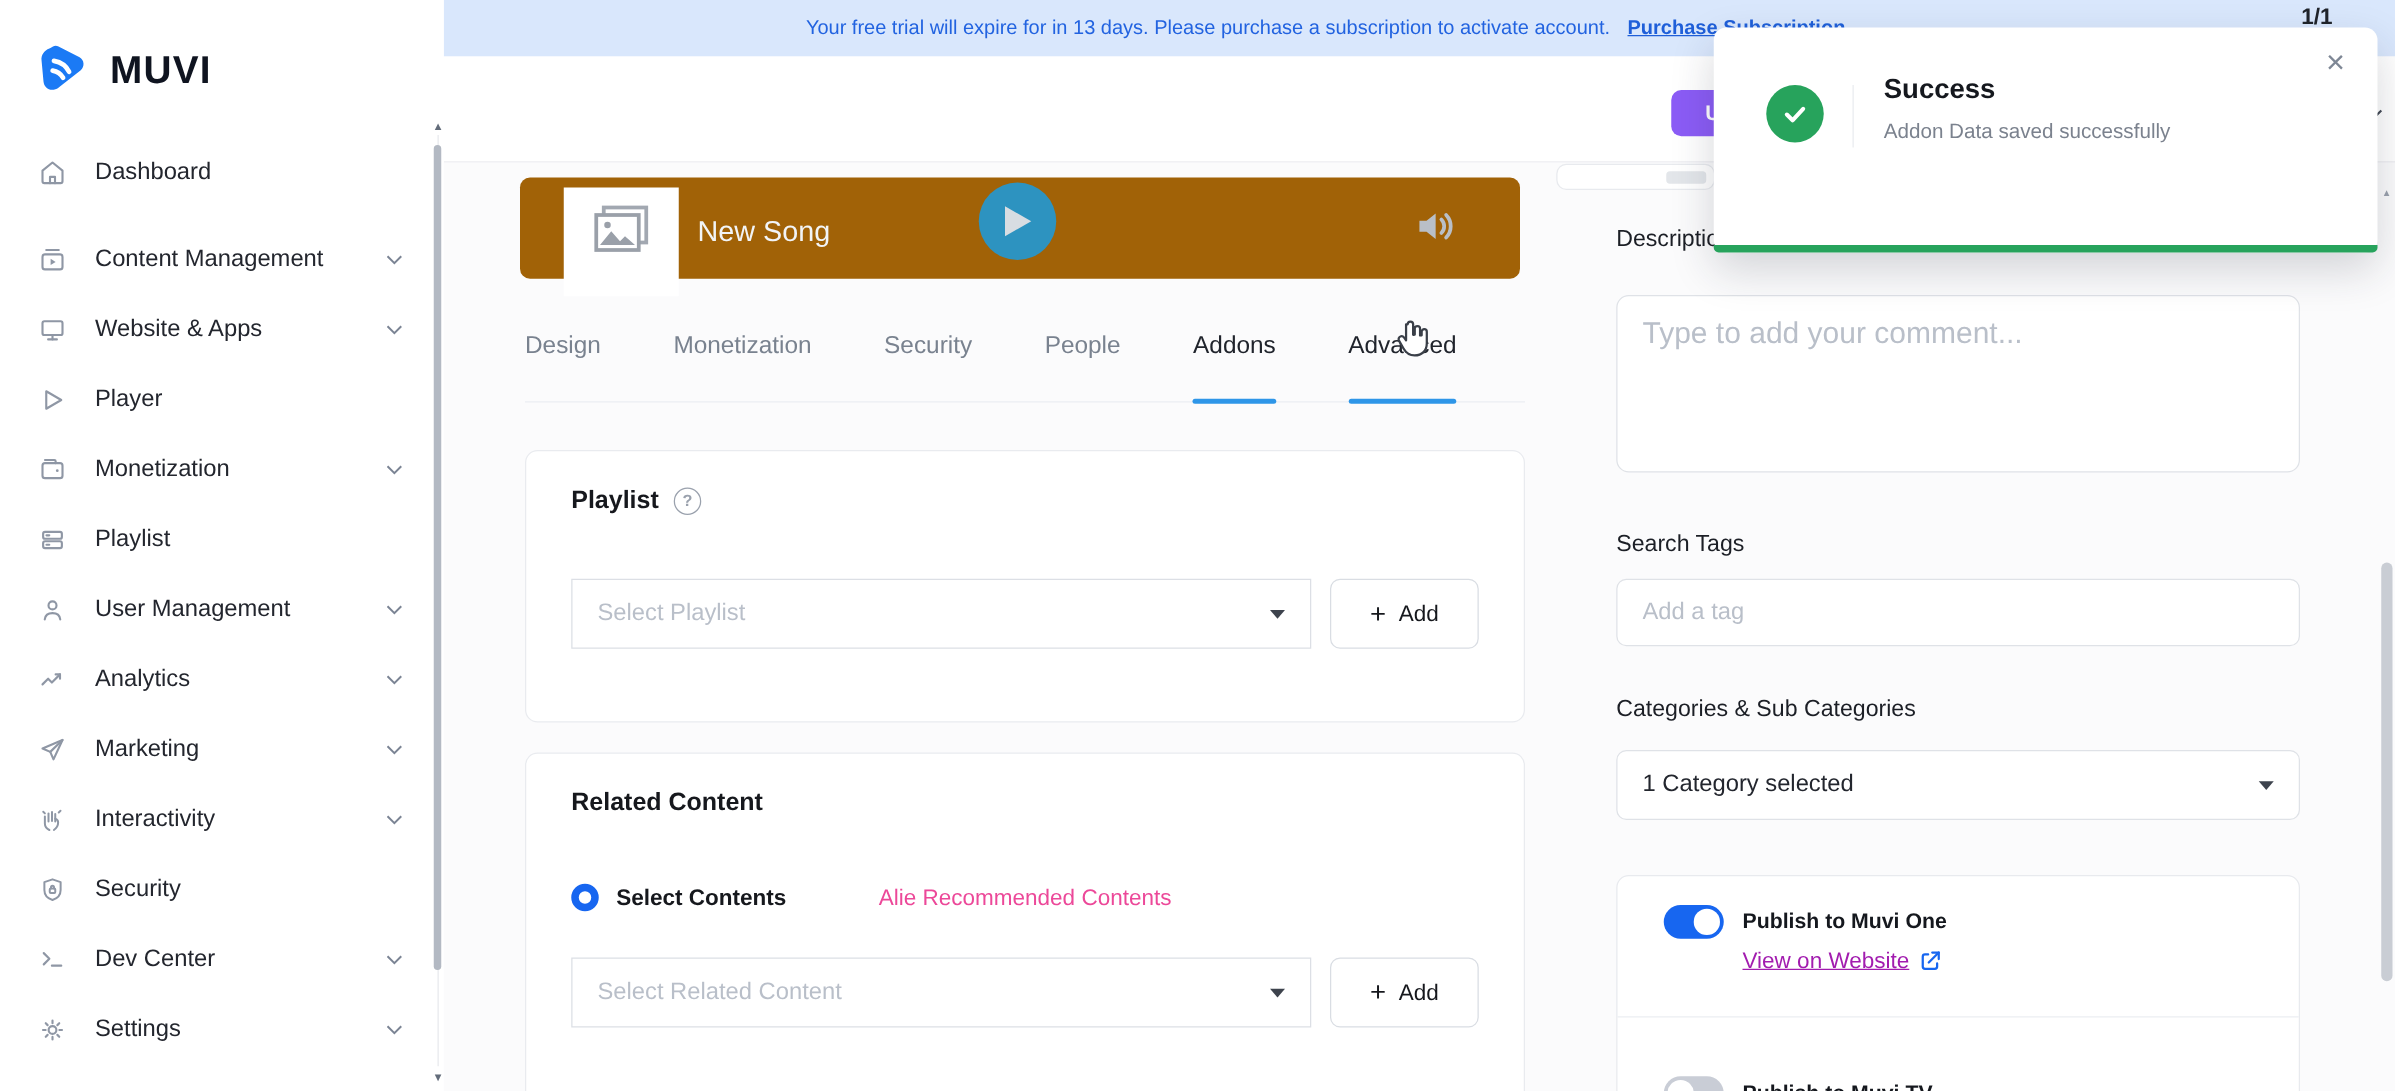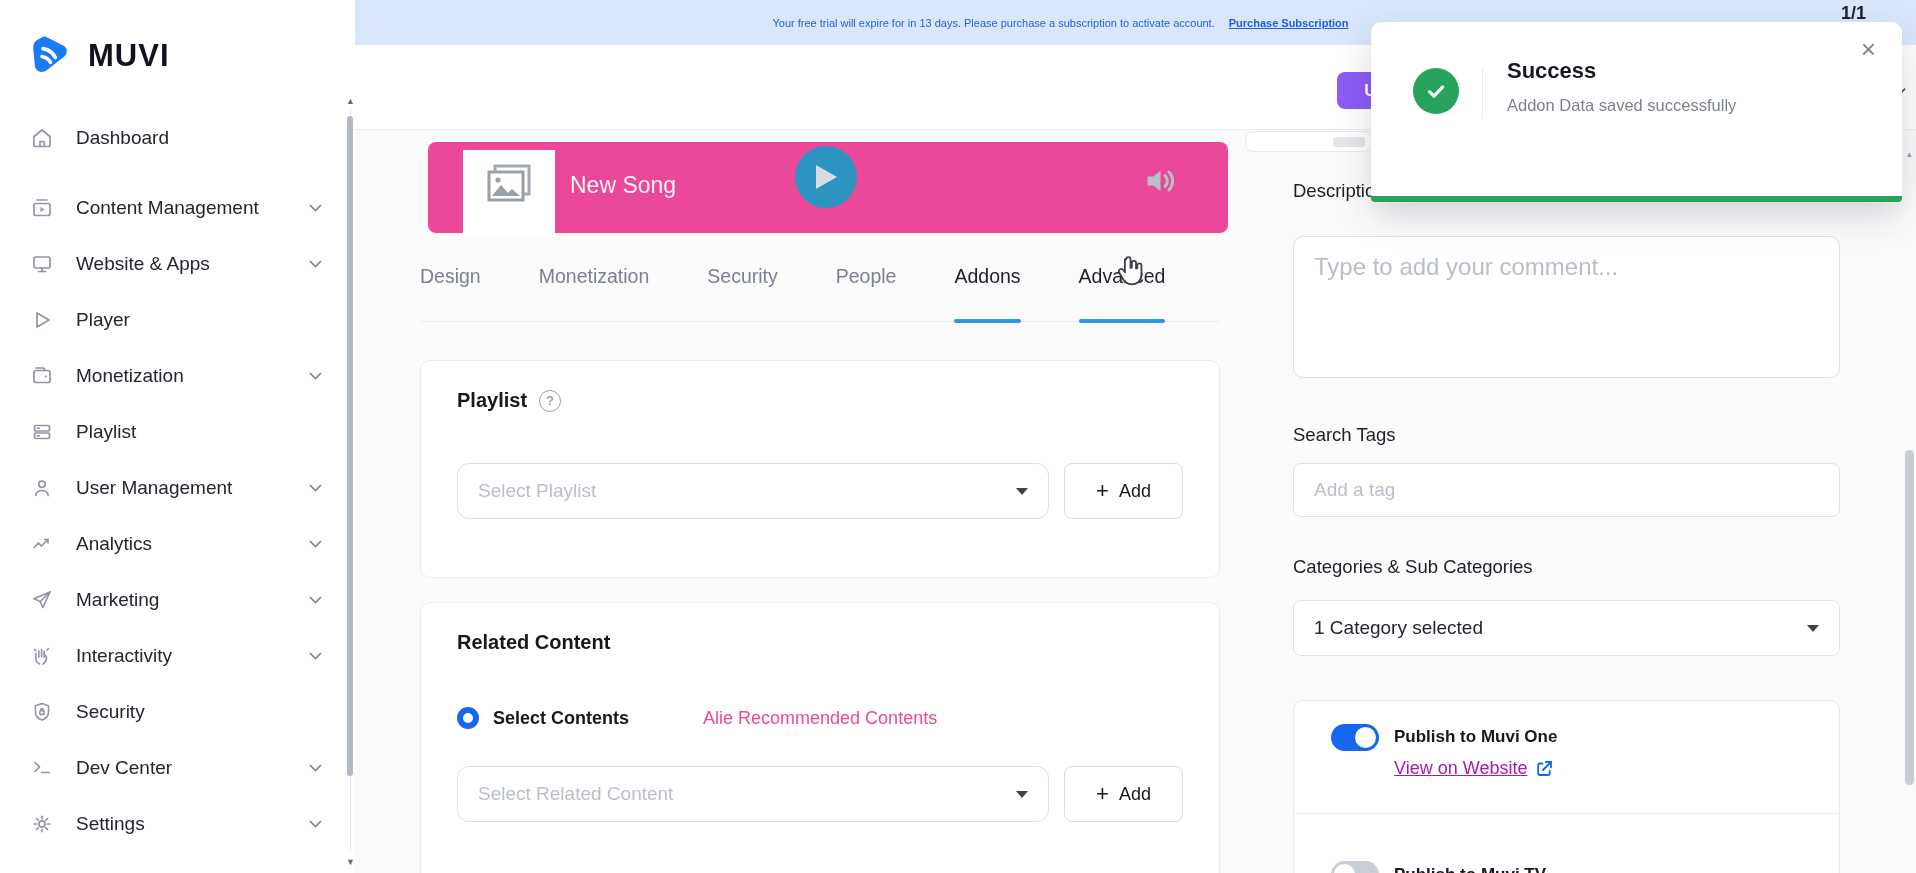--- a/index.html
+++ b/index.html
@@ -2,21 +2,21 @@
 <html><head>
 <meta charset="utf-8">
 <style>
   * { margin:0; padding:0; box-sizing:border-box; }
   html,body { width:1916px; height:873px; overflow:hidden; font-family:"Liberation Sans", sans-serif; background:#fff; }
   #app { position:relative; width:1916px; height:873px; overflow:hidden; background:#fbfbfc; }
 
   
   .banner { position:absolute; left:355px; top:0; right:0; height:45px; background:#d9e7fc;
     display:flex; align-items:center; justify-content:center; gap:14px; padding-right:150px;
-    font-size:11px; color:#2263e0; z-index:4; }
+    font-size:16px; color:#2263e0; z-index:4; }
   .banner a { color:#1f5fd9; font-weight:700; text-decoration:underline; cursor:pointer; }
   .page-counter { position:absolute; left:1841px; top:3px; font-size:18px; font-weight:700; color:#20242b; z-index:6; }
 
   
   .sidebar { position:absolute; left:0; top:0; width:355px; height:873px; background:#fff; z-index:5; }
   .logo { position:absolute; left:28px; top:33px; display:flex; align-items:center; gap:14px; }
   .logo .brand-text { font-size:31px; font-weight:800; letter-spacing:1px; color:#0f1420; }
   .nav { position:absolute; left:0; top:110px; width:344px; }
   .nav-item { display:flex; align-items:center; gap:22px; height:56px; padding:0 22px 0 30px;
     font-size:19px; color:#23262e; cursor:pointer; }
@@ -32,40 +32,40 @@
   
   .header { position:absolute; left:355px; top:45px; right:0; height:85px; background:#fff; border-bottom:1px solid #ededf1; z-index:3; }
   .update-btn { position:absolute; left:1337px; top:72px; width:112px; height:37px; background:#8b5cf6; border:none;
     border-radius:8px; color:#fff; font-size:17px; font-weight:600; font-family:"Liberation Sans",sans-serif; cursor:pointer; z-index:10; }
   .header-caret { position:absolute; left:1893px; top:74px; font-size:20px; color:#434a55; z-index:10; cursor:pointer; }
   .panel-fragment { position:absolute; left:1245px; top:131px; width:127px; height:21px; background:#fff;
     border:1px solid #e8eaee; border-radius:8px; z-index:11; }
   .panel-fragment .chip { position:absolute; right:6px; top:5px; width:32px; height:10px; background:#e3e6ea; border-radius:3px; }
 
   
-  .player { position:absolute; left:428px; top:142px; width:800px; height:91px; background:#ec4899; border-radius:8px; z-index:2; }
+  .player { position:absolute; left:416px; top:142px; width:800px; height:81px; background:#a16207; border-radius:8px; z-index:2; }
   .thumb { position:absolute; left:35px; top:8px; width:92px; height:87px; background:#fff; display:flex; align-items:flex-start; justify-content:center; padding-top:10px; }
   .player-title { position:absolute; left:142px; top:30px; color:#f2f4f6; font-size:23px; }
   .play-btn { position:absolute; left:367px; top:4px; width:62px; height:62px; border-radius:50%; background:#2d93c0;
     display:flex; align-items:center; justify-content:center; cursor:pointer; }
   .volume { position:absolute; right:48px; top:20px; cursor:pointer; }
 
   
   .tabs { position:absolute; left:420px; top:265px; width:800px; display:flex; gap:58px; border-bottom:1px solid #eceef2; z-index:2; }
   .tab { position:relative; font-size:19.5px; color:#79828f; padding-bottom:33px; cursor:pointer; white-space:nowrap;text-align:center; }
   .tab.active { color:#20242c; }
   .tab.active::after { content:""; position:absolute; left:0; right:0; bottom:-2px; height:4px; border-radius:3px; background:#2e96e8; }
   .cursor-gfx { position:absolute; left:1112px; top:254px; z-index:30; pointer-events:none; }
 
   
   .card { position:absolute; left:420px; width:800px; background:#fff; border:1px solid #e9ebef; border-radius:10px; z-index:2; }
   .card-title { position:absolute; left:36px; top:28px; font-size:20px; font-weight:700; color:#16181d; display:flex; align-items:center; gap:12px; }
   .help { width:22px; height:22px; border-radius:50%; border:1.6px solid #9aa1ad; color:#9aa1ad; font-size:13px; font-weight:700;
     display:flex; align-items:center; justify-content:center; cursor:pointer; }
-  .selectbox { position:absolute; left:36px; width:592px; height:56px; border:1px solid #dcdfe5; border-radius:12px; background:#fff;
+  .selectbox { position:absolute; left:36px; width:592px; height:56px; border:1px solid #dcdfe5; border-radius:0; background:#fff;
     display:flex; align-items:center; padding:0 20px; cursor:pointer; }
   .selectbox .ph { font-size:19px; color:#b9bfc9; }
   .caret { margin-left:auto; width:0; height:0; border-left:6px solid transparent; border-right:6px solid transparent; border-top:7px solid #3d434d; }
   .add-btn { position:absolute; left:643px; width:119px; height:56px; background:#fff; border:1px solid #d9dde3; border-radius:8px;
     font-size:18px; color:#16181d; display:flex; align-items:center; justify-content:center; gap:10px; cursor:pointer; font-family:"Liberation Sans",sans-serif; }
   .add-btn .plus { font-size:22px; font-weight:400; line-height:1; }
   .radio-row { position:absolute; left:36px; top:104px; display:flex; align-items:center; gap:14px; }
   .radio-on { width:22px; height:22px; border-radius:50%; border:6.5px solid #1766f0; background:#fff; cursor:pointer; }
   .radio-label { font-size:18px; font-weight:700; color:#16181d; cursor:pointer; }
   .radio-alt { margin-left:60px; font-size:18px; color:#ec4899; cursor:pointer; }

